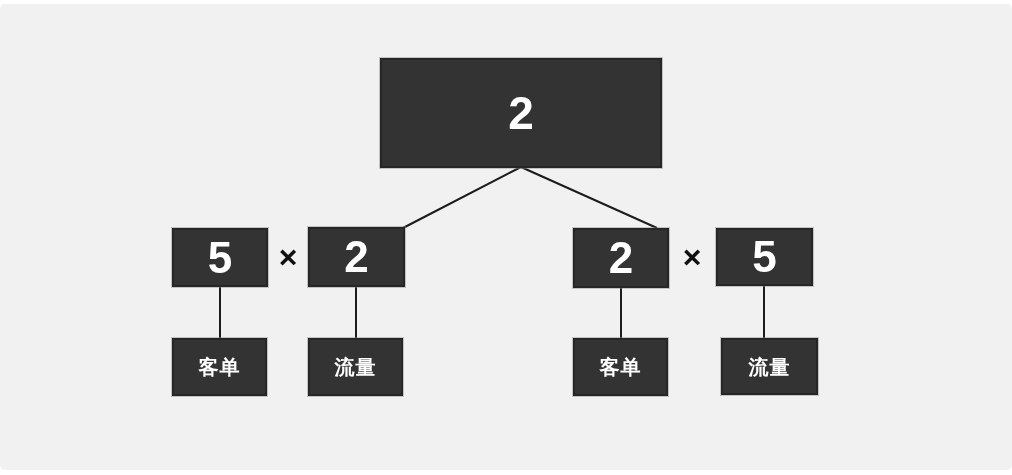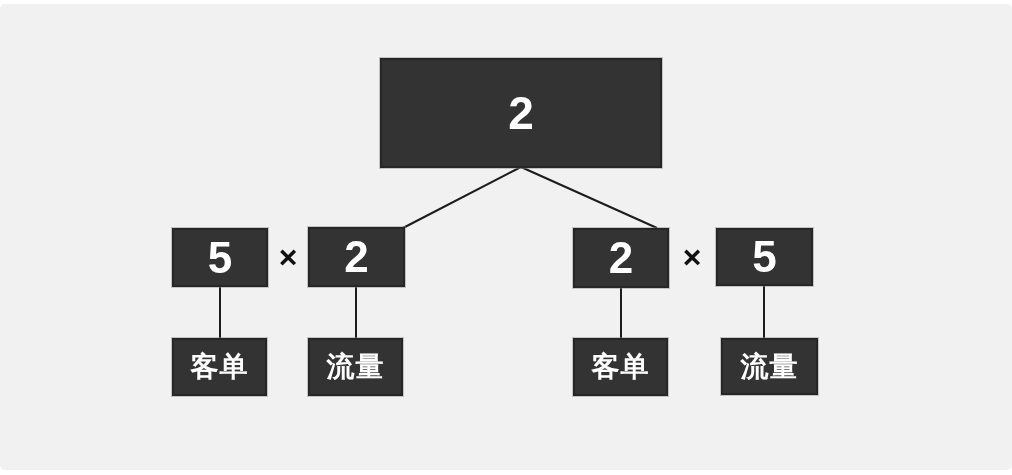--- a/index.html
+++ b/index.html
@@ -36,21 +36,21 @@
     align-items: center;
     justify-content: center;
     line-height: 1;
   }
   .root-node   { left: 380px; top: 58px;  width: 282px; height: 110px; font-size: 46px; }
   .factor-node { font-size: 44px; }
   .f-g0-a { left: 172px; top: 228px; width: 96px; height: 59px; }
   .f-g0-b { left: 308px; top: 227px; width: 97px; height: 60px; }
   .f-g1-a { left: 573px; top: 228px; width: 96px; height: 60px; }
   .f-g1-b { left: 716px; top: 228px; width: 97px; height: 58px; }
-  .label-node { font-size: 28px; letter-spacing: 1px; }
+  .label-node { font-size: 20px; letter-spacing: 1px; }
   .l-g0-a { left: 172px; top: 338px; width: 95px; height: 58px; }
   .l-g0-b { left: 308px; top: 338px; width: 95px; height: 58px; }
   .l-g1-a { left: 573px; top: 338px; width: 95px; height: 58px; }
   .l-g1-b { left: 721px; top: 338px; width: 97px; height: 57px; }
   .op {
     position: absolute;
     width: 44px; height: 54px; top: 230px;
     display: flex; align-items: center; justify-content: center;
     color: var(--operator, #111111);
     font-size: 32px; font-weight: bold; line-height: 1;

